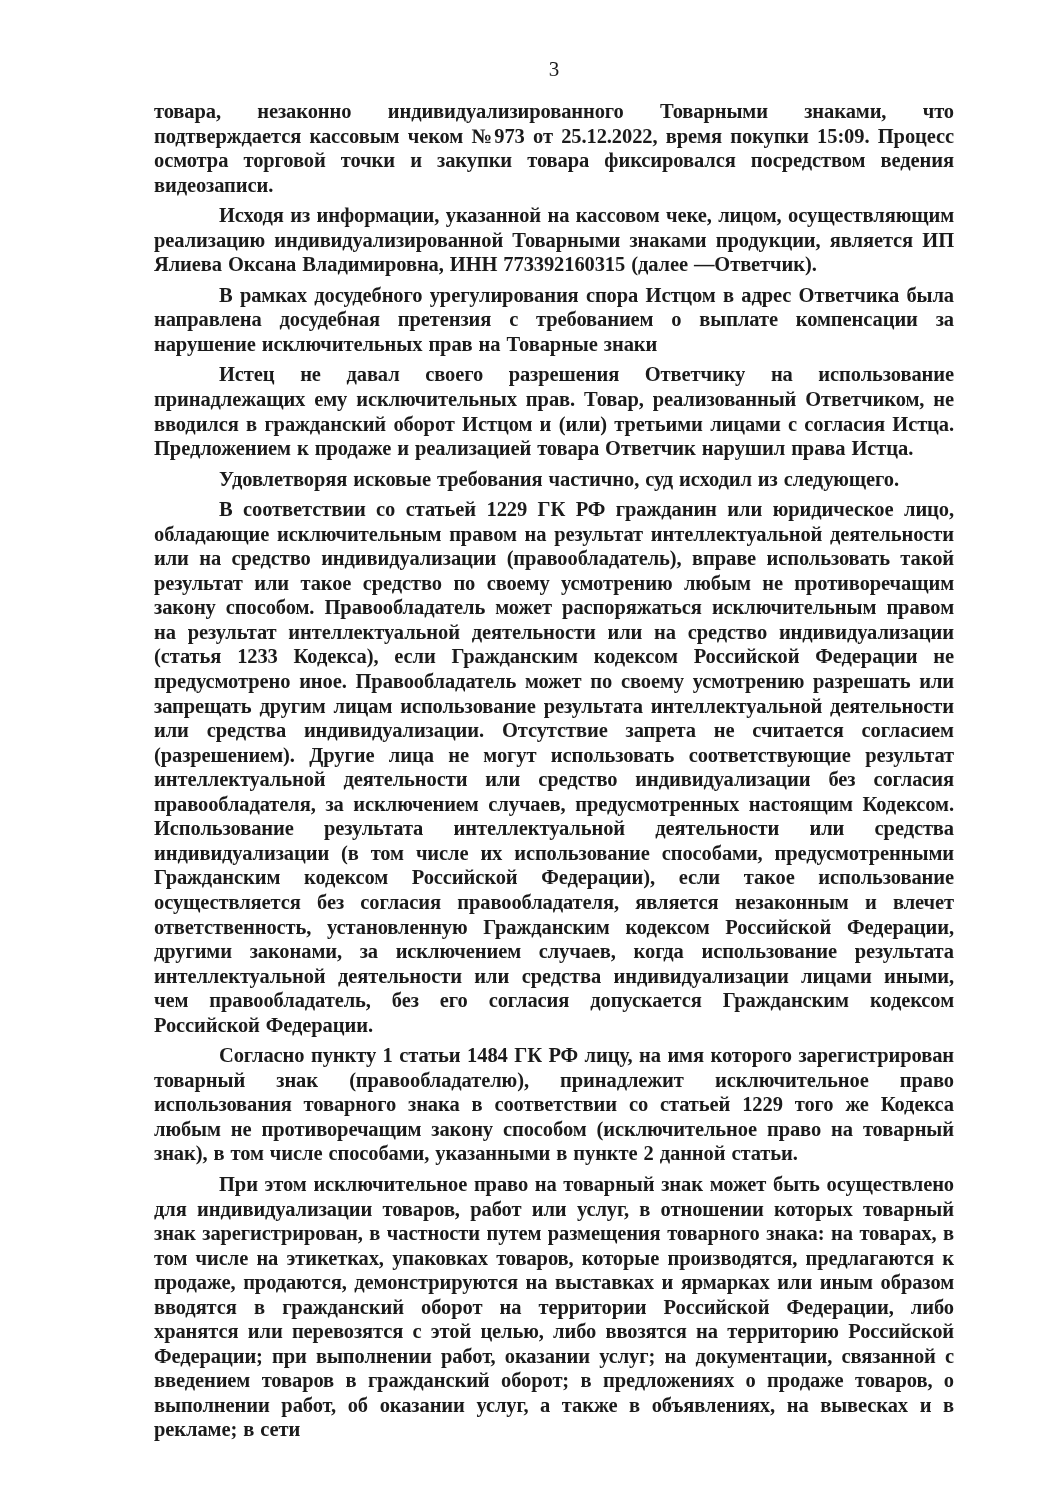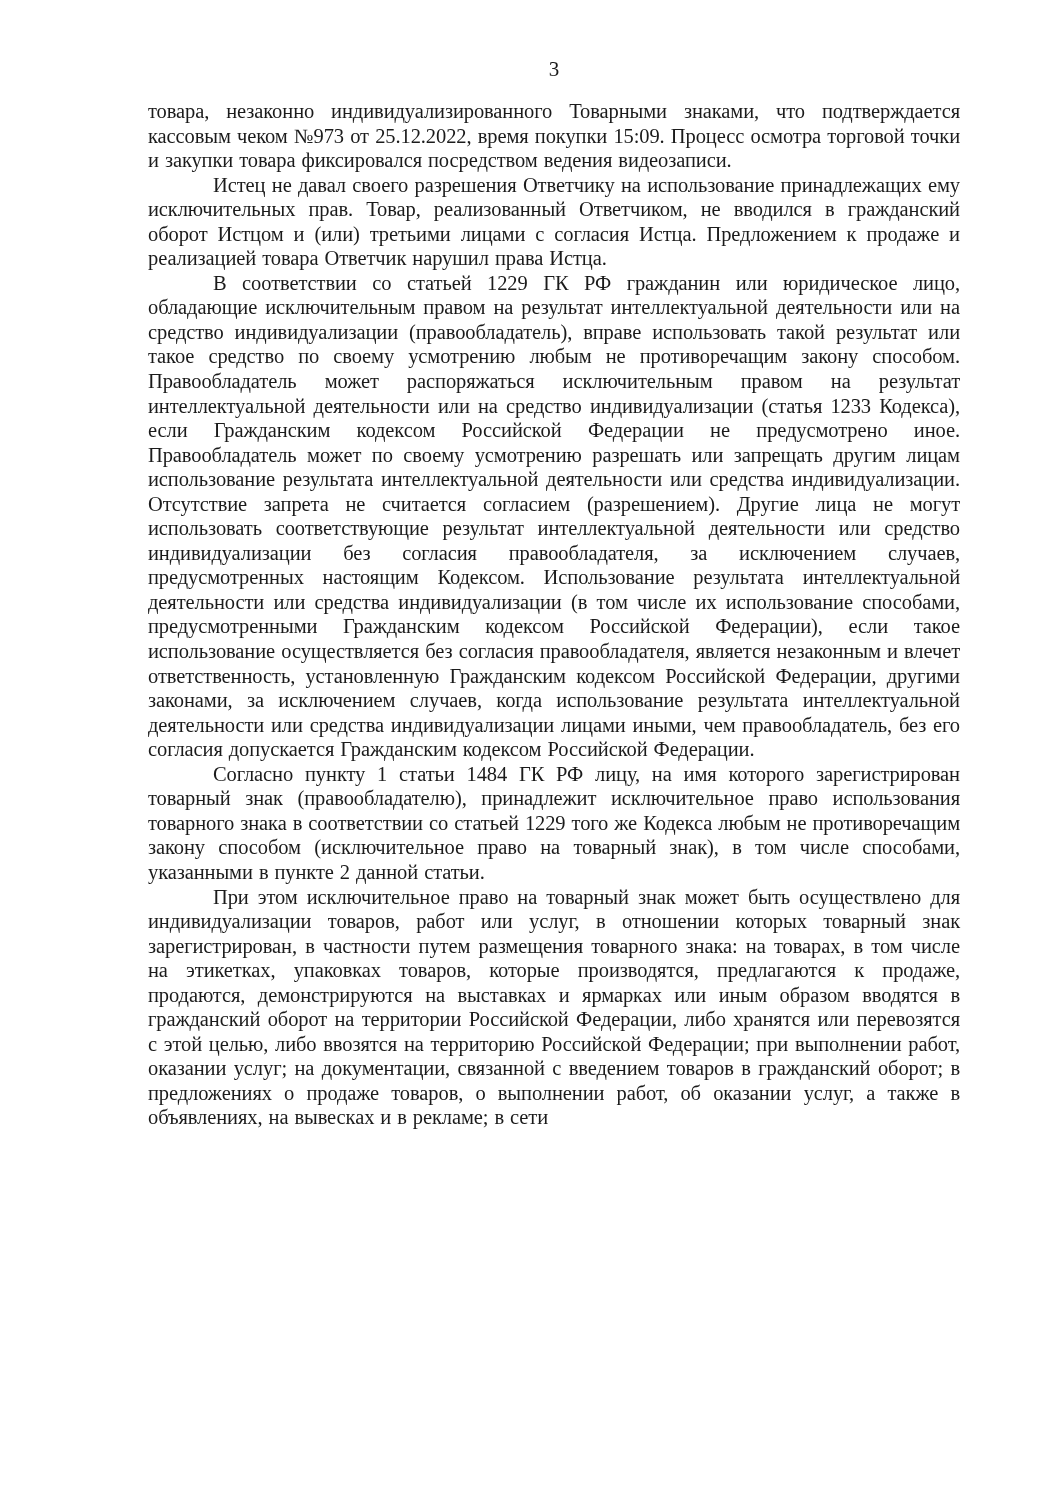--- a/index.html
+++ b/index.html
@@ -18,39 +18,43 @@
     color: #1b1b1b;
     overflow: hidden;
   }
   .page-number {
     text-align: center;
     font-size: 21px;
     line-height: 25px;
     margin: 0 0 17px 0;
   }
   .body-text p {
-    margin: 0;
+    margin: 6px;
     font-size: 20.5px;
     line-height: 24.55px;
     text-align: justify;
     text-align-last: left;
     text-indent: 65px;
     word-spacing: 1px;
     letter-spacing: -0.1px;
+    font-weight: bold;
   }
   .body-text p.no-indent {
     text-indent: 0;
   }
 </style>
 </head>
 <body>
 
 <div class="page">
   <div class="page-number">3</div>
 
   <div class="body-text">
     <p class="no-indent">товара, незаконно индивидуализированного Товарными знаками, что подтверждается кассовым чеком №973 от 25.12.2022, время покупки 15:09. Процесс осмотра торговой точки и закупки товара фиксировался посредством ведения видеозаписи.</p>
+    <p>Исходя из информации, указанной на кассовом чеке, лицом, осуществляющим реализацию индивидуализированной Товарными знаками продукции, является ИП Ялиева Оксана Владимировна, ИНН 773392160315 (далее —Ответчик).</p>
+    <p>В рамках досудебного урегулирования спора Истцом в адрес Ответчика была направлена досудебная претензия с требованием о выплате компенсации за нарушение исключительных прав на Товарные знаки</p>
     <p>Истец не давал своего разрешения Ответчику на использование принадлежащих ему исключительных прав. Товар, реализованный Ответчиком, не вводился в гражданский оборот Истцом и (или) третьими лицами с согласия Истца. Предложением к продаже и реализацией товара Ответчик нарушил права Истца.</p>
+    <p>Удовлетворяя исковые требования частично, суд исходил из следующего.</p>
     <p>В соответствии со статьей 1229 ГК РФ гражданин или юридическое лицо, обладающие исключительным правом на результат интеллектуальной деятельности или на средство индивидуализации (правообладатель), вправе использовать такой результат или такое средство по своему усмотрению любым не противоречащим закону способом. Правообладатель может распоряжаться исключительным правом на результат интеллектуальной деятельности или на средство индивидуализации (статья 1233 Кодекса), если Гражданским кодексом Российской Федерации не предусмотрено иное. Правообладатель может по своему усмотрению разрешать или запрещать другим лицам использование результата интеллектуальной деятельности или средства индивидуализации. Отсутствие запрета не считается согласием (разрешением). Другие лица не могут использовать соответствующие результат интеллектуальной деятельности или средство индивидуализации без согласия правообладателя, за исключением случаев, предусмотренных настоящим Кодексом. Использование результата интеллектуальной деятельности или средства индивидуализации (в том числе их использование способами, предусмотренными Гражданским кодексом Российской Федерации), если такое использование осуществляется без согласия правообладателя, является незаконным и влечет ответственность, установленную Гражданским кодексом Российской Федерации, другими законами, за исключением случаев, когда использование результата интеллектуальной деятельности или средства индивидуализации лицами иными, чем правообладатель, без его согласия допускается Гражданским кодексом Российской Федерации.</p>
     <p>Согласно пункту 1 статьи 1484 ГК РФ лицу, на имя которого зарегистрирован товарный знак (правообладателю), принадлежит исключительное право использования товарного знака в соответствии со статьей 1229 того же Кодекса любым не противоречащим закону способом (исключительное право на товарный знак), в том числе способами, указанными в пункте 2 данной статьи.</p>
     <p>При этом исключительное право на товарный знак может быть осуществлено для индивидуализации товаров, работ или услуг, в отношении которых товарный знак зарегистрирован, в частности путем размещения товарного знака: на товарах, в том числе на этикетках, упаковках товаров, которые производятся, предлагаются к продаже, продаются, демонстрируются на выставках и ярмарках или иным образом вводятся в гражданский оборот на территории Российской Федерации, либо хранятся или перевозятся с этой целью, либо ввозятся на территорию Российской Федерации; при выполнении работ, оказании услуг; на документации, связанной с введением товаров в гражданский оборот; в предложениях о продаже товаров, о выполнении работ, об оказании услуг, а также в объявлениях, на вывесках и в рекламе; в сети</p>
   </div>
 </div>
 
 </body></html>

